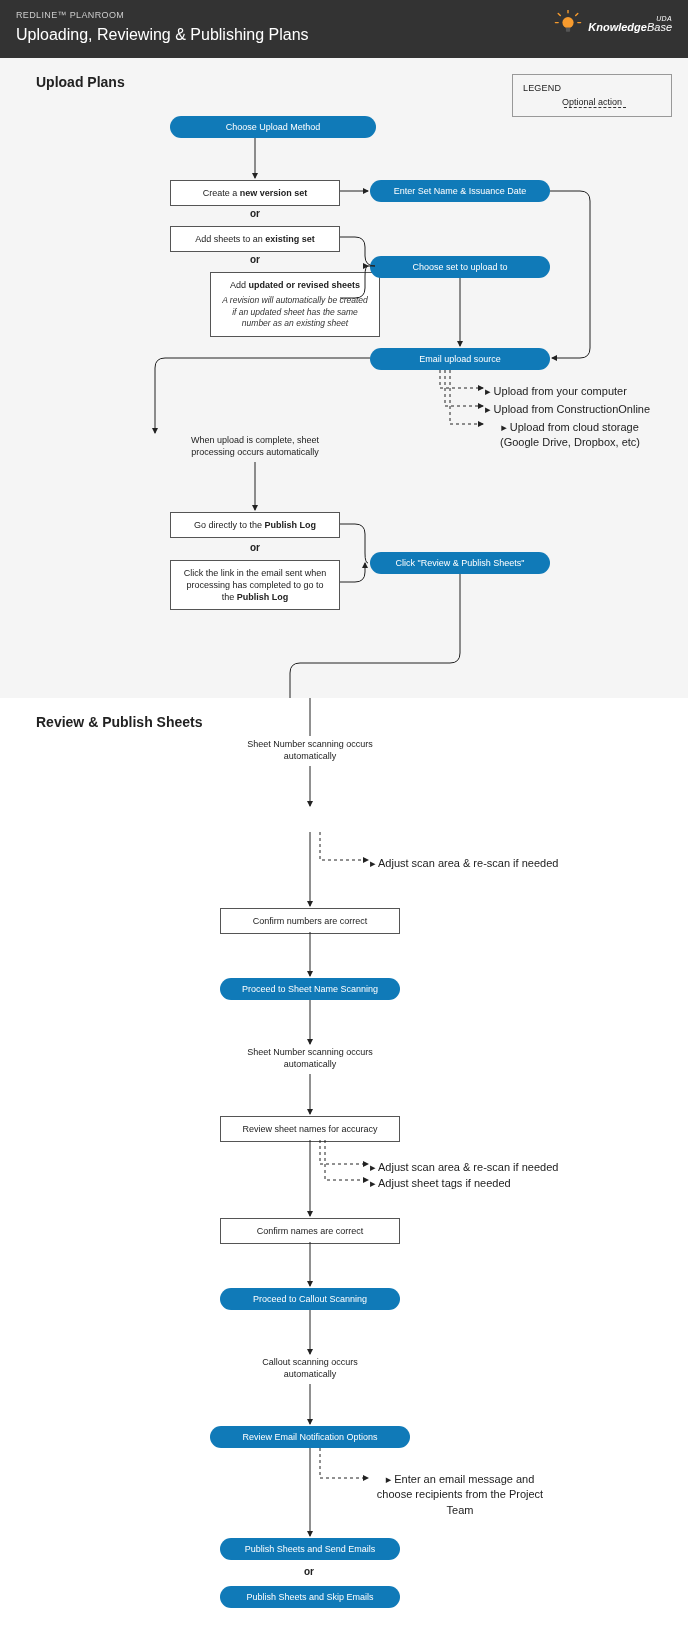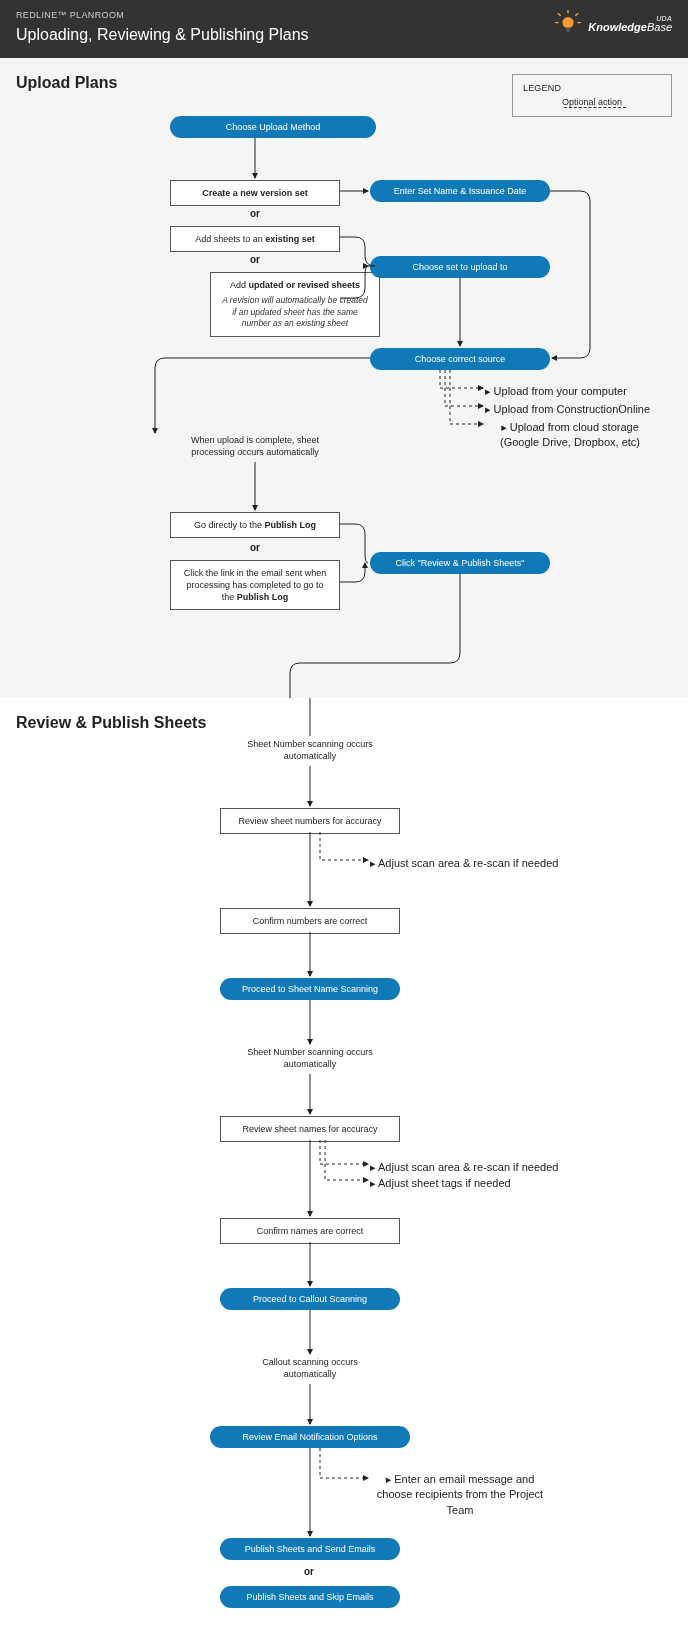--- a/index.html
+++ b/index.html
@@ -8,21 +8,21 @@
   .header .left .crumb { font-size: 9px; letter-spacing:0.04em; color:#ccc; }
   .header .left .title { font-size: 16px; margin-top:6px; font-weight:400;}
   .kb { text-align:right; }
   .kb-row { display:flex; align-items:center; gap:6px; }
   .kb-text { font-size:11px; line-height:1;font-style:italic;}
   .kb-text .small{font-size:7px; display:block; text-align:right; letter-spacing:0.05em;}
   .kb-text .big{font-weight:400;}
   .kb-text .big b{font-weight:700;}
   .section1 { background:#f5f5f5; padding: 16px 16px 30px; position:relative; height:640px;}
   .section2 { background:#fff; padding: 16px 16px 30px; position:relative; height:940px;}
-  .sec-title { font-weight:700; font-size:16px; }
+  .sec-title { font-weight:700; font-size:14px;margin-left:20px; }
   .legend { position:absolute; right:16px; top:16px; border:1px solid #999; padding:8px 10px; font-size:9px; background:transparent; width:160px;}
   .legend-title{font-size:9px; margin-bottom:4px; letter-spacing:0.02em;}
   .legend-row{display:flex; align-items:center; justify-content:space-between;flex-direction:column;}
   .legend-dash{ border-top:1px dashed #333; width:62px; height:0; margin-left:6px;}
   .pill { position:absolute; background:#107ab8; color:#fff; border-radius:14px; padding:6px 18px; font-size:9px; text-align:center; white-space:nowrap;}
   .box { position:absolute; background:#fff; border:1px solid #555; padding:6px 10px; font-size:9px; text-align:center; line-height:1.35;}
   .box .sub { font-style:italic; font-size:8.5px; color:#333; margin-top:4px; display:block;}
   .ortxt { position:absolute; font-weight:700; font-size:10px;}
   .plain { position:absolute; font-size:9px; text-align:center; line-height:1.35;}
   .note { position:absolute; font-size:11px; text-align:center; line-height:1.4;}
@@ -64,38 +64,38 @@
   <div class="legend">
     <div class="legend-title">LEGEND</div>
     <div class="legend-row">
         <span>Optional action</span>
         <span class="legend-dash"></span>
       </div>
   </div>
 
   <div class="pill" style="left:170px; top:58px; width:206px;">Choose Upload Method</div>
 
-  <div class="box" style="left:170px; top:122px; width:170px;font-weight:bold;">
+  <div class="box" style="left:170px; top:122px; width:170px;">
     <span>Create a </span><b>new version set</b>
   </div>
   <div class="ortxt" style="left:250px; top:150px;">or</div>
 
   <div class="box" style="left:170px; top:168px; width:170px;">
     <span>Add sheets to an </span><b>existing set</b>
   </div>
   <div class="ortxt" style="left:250px; top:196px;">or</div>
 
   <div class="box" style="left:170px; top:214px; width:170px;margin-left:40px;">
     <span>Add </span><b>updated or revised sheets</b>
     <span class="sub">A revision will automatically be created if an updated sheet has the same number as an existing sheet</span>
   </div>
 
   <div class="pill" style="left:370px; top:122px; width:180px;">Enter Set Name &amp; Issuance Date</div>
   <div class="pill" style="left:370px; top:198px; width:180px;">Choose set to upload to</div>
-  <div class="pill" style="left:370px; top:290px; width:180px;">Choose correct source</div>
+  <div class="pill" style="left:370px; top:290px; width:180px;">Email upload source</div>
 
   <div class="note" style="left:485px; top:326px;">▸ <span>Upload from your computer</span></div>
   <div class="note" style="left:485px; top:344px;">▸ <span>Upload from ConstructionOnline</span></div>
   <div class="note" style="left:485px; top:362px; width:170px;">▸ <span>Upload from cloud storage (Google Drive, Dropbox, etc)</span></div>
 
   <div class="plain" style="left:180px; top:376px; width:150px;">When upload is complete, sheet processing occurs automatically</div>
 
   <div class="box" style="left:170px; top:454px; width:170px;">
     <span>Go directly to the </span><b>Publish Log</b>
   </div>
@@ -130,21 +130,20 @@
       <path d="M445 312 L445 348 L483 348" marker-end="url(#ah)"></path>
       <path d="M450 312 L450 366 L483 366" marker-end="url(#ah)"></path>
     </g>
   </svg>
 </div>
 
 <div class="section2">
   <div class="sec-title">Review &amp; Publish Sheets</div>
 
   <div class="plain" style="left:230px; top:40px; width:160px;">Sheet Number scanning occurs automatically</div>
-  <div class="box" style="left:220px; top:110px; width:180px;">Review sheet numbers for accuracy</div>
   <div class="note" style="left:370px; top:158px;">▸ <span>Adjust scan area &amp; re-scan if needed</span></div>
   <div class="box" style="left:220px; top:210px; width:180px;">Confirm numbers are correct</div>
   <div class="pill" style="left:220px; top:280px; width:180px;">Proceed to Sheet Name Scanning</div>
 
   <div class="plain" style="left:230px; top:348px; width:160px;">Sheet Number scanning occurs automatically</div>
   <div class="box" style="left:220px; top:418px; width:180px;">Review sheet names for accuracy</div>
   <div class="note" style="left:370px; top:462px;">▸ <span>Adjust scan area &amp; re-scan if needed</span></div>
   <div class="note" style="left:370px; top:478px;">▸ <span>Adjust sheet tags if needed</span></div>
   <div class="box" style="left:220px; top:520px; width:180px;">Confirm names are correct</div>
   <div class="pill" style="left:220px; top:590px; width:180px;">Proceed to Callout Scanning</div>

